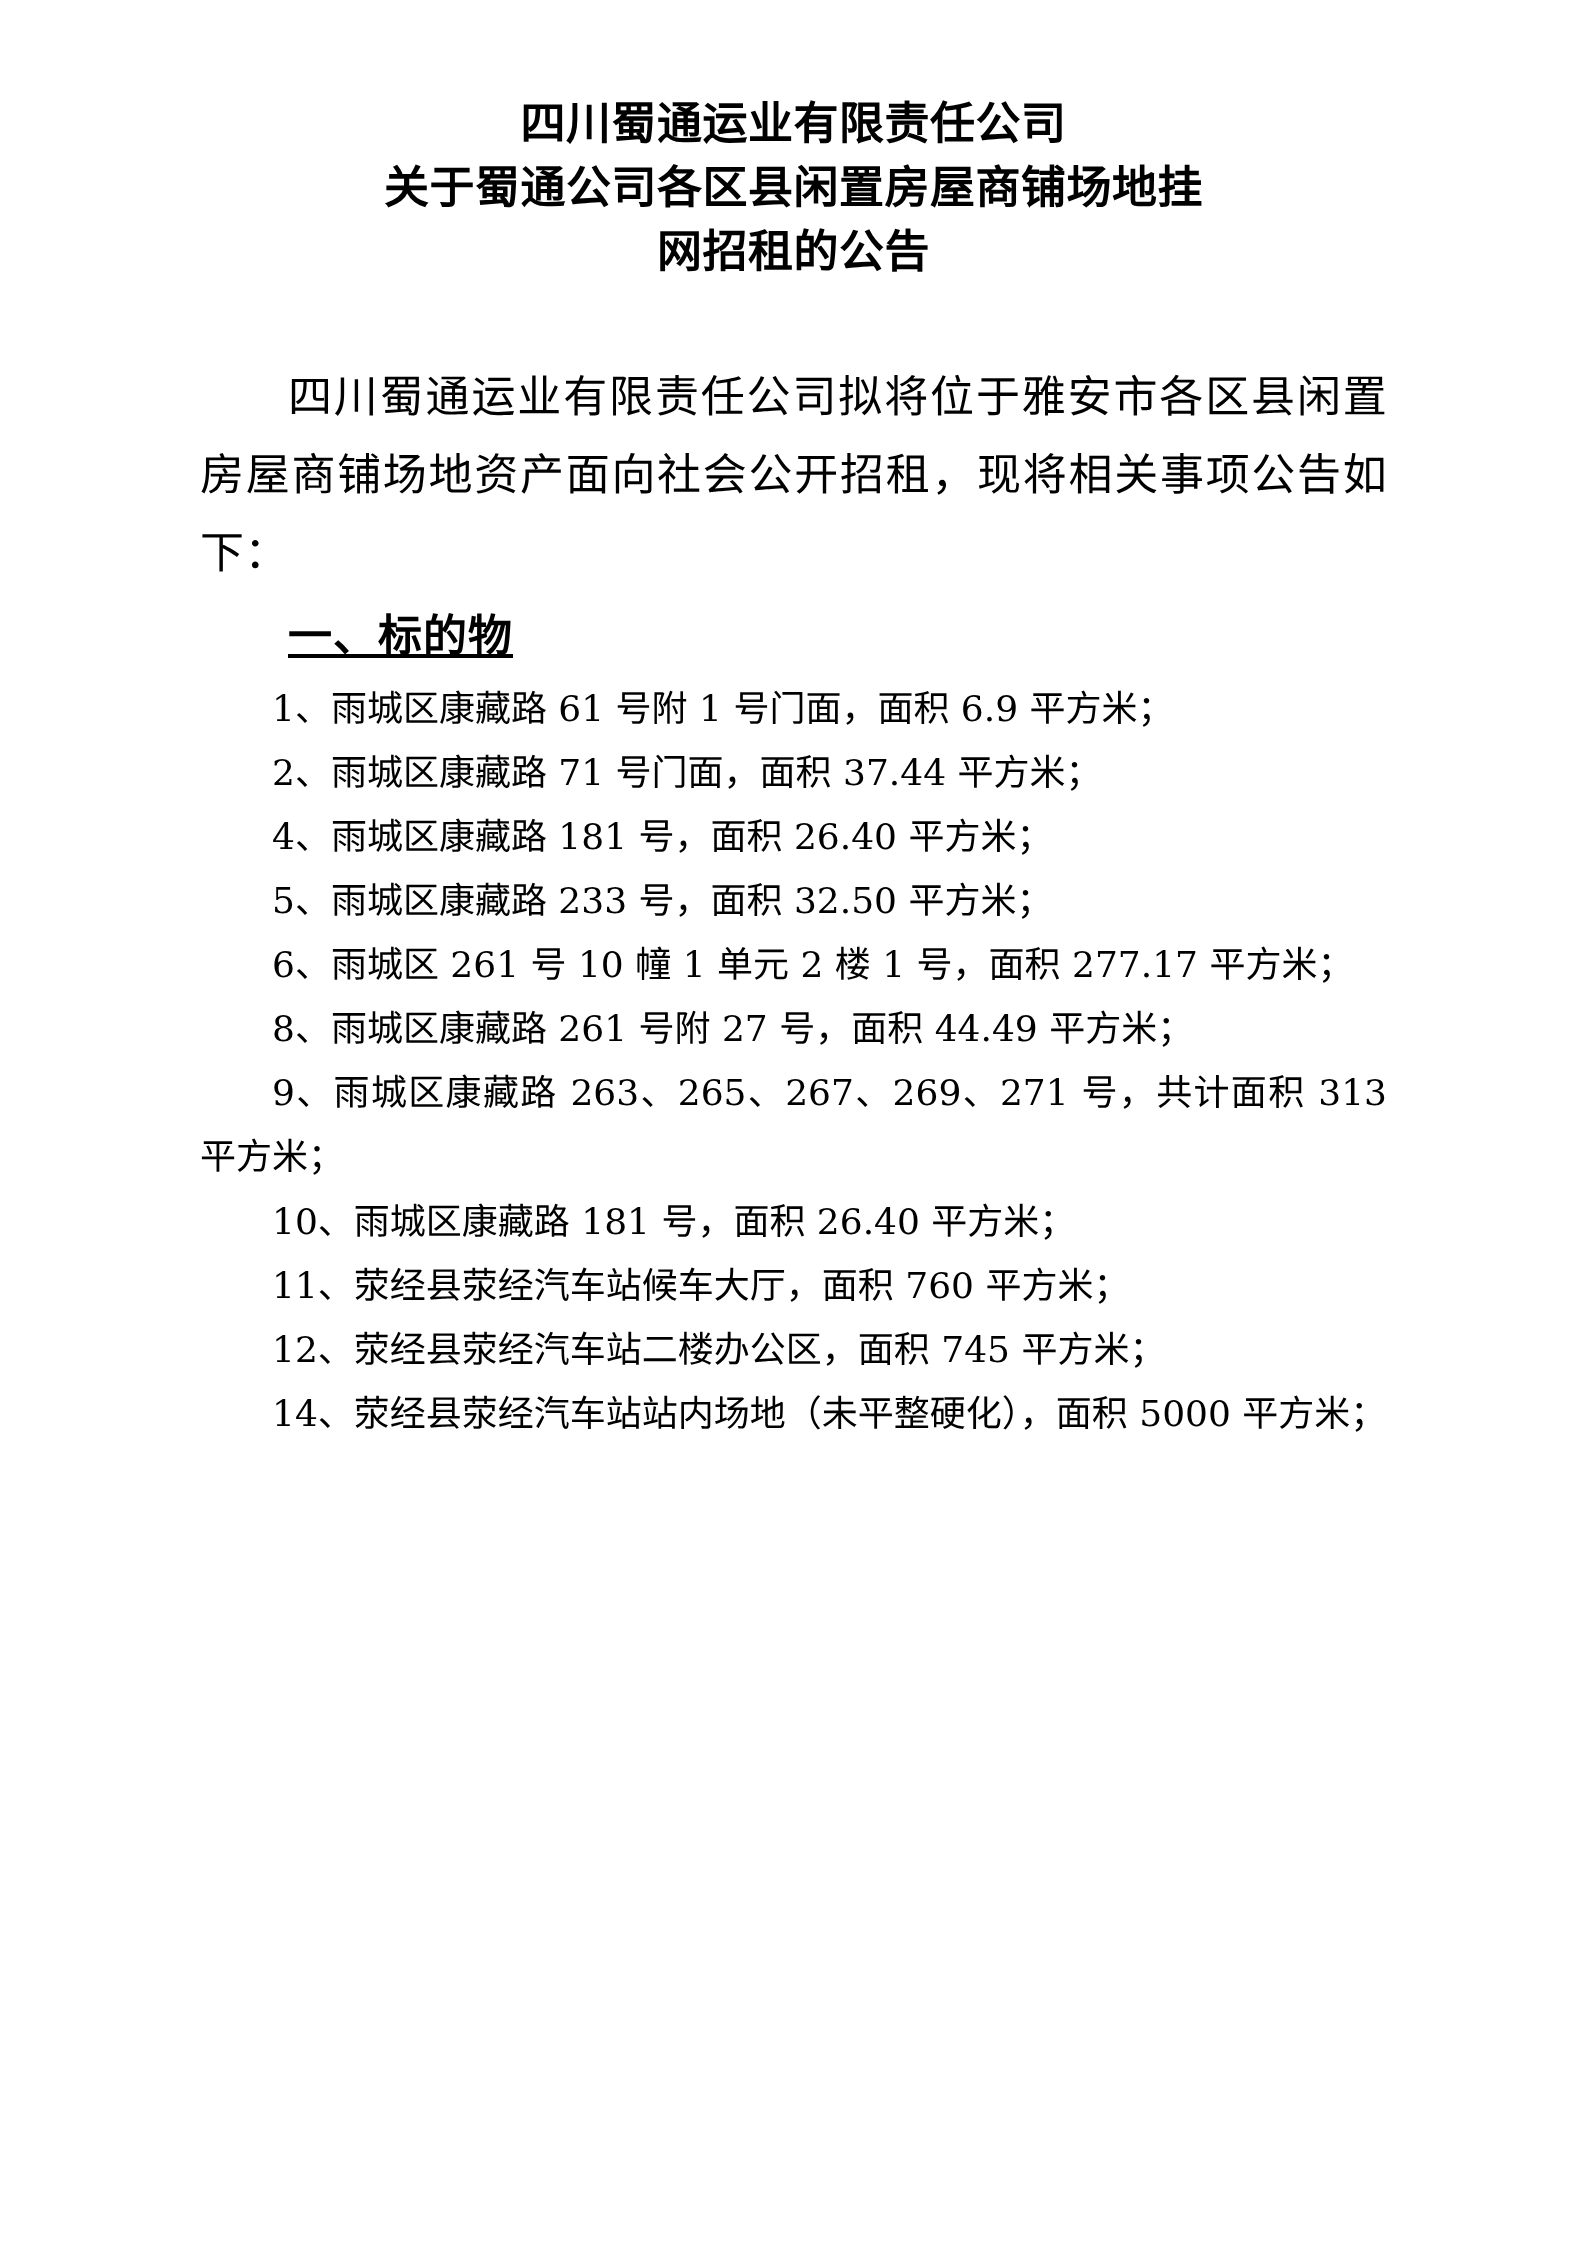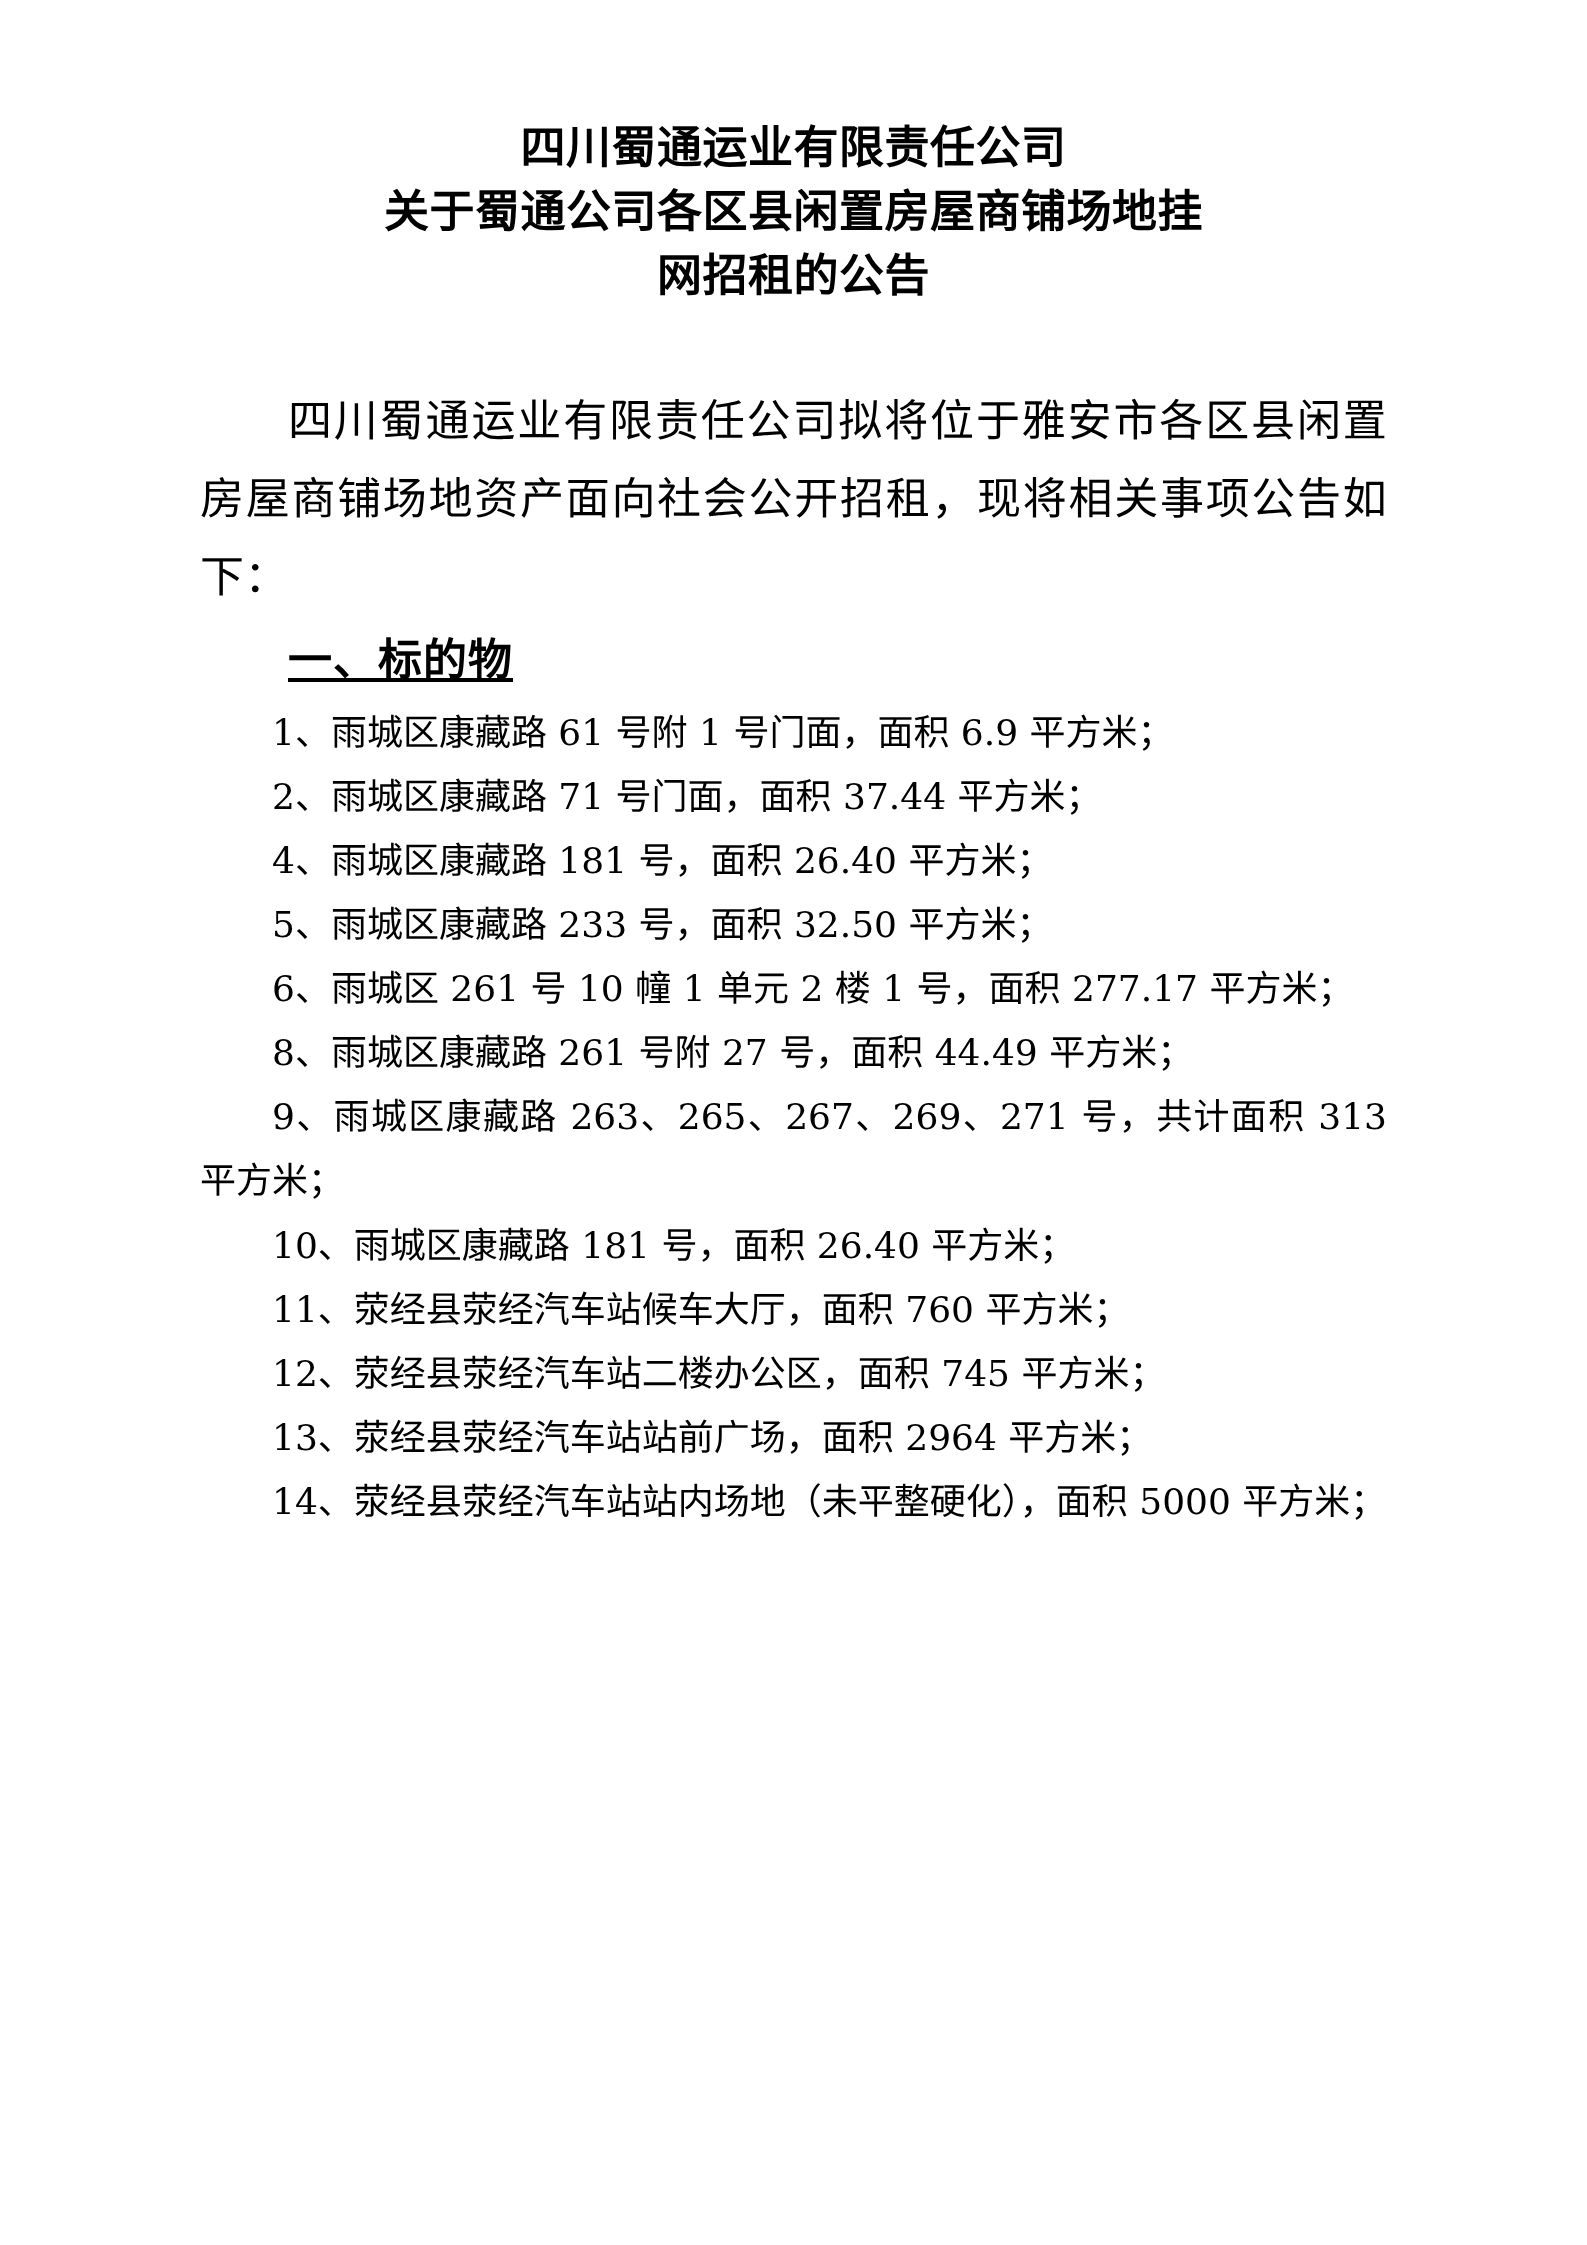--- a/index.html
+++ b/index.html
@@ -12,21 +12,21 @@
     font-family: "DejaVu Serif", "Liberation Serif", serif;
     color: #000000;
   }
   .page {
     position: relative;
     width: 1587px;
     min-height: 2245px;
     margin: 0 auto;
     background: #ffffff;
     box-sizing: border-box;
-    padding: 116px 200px 120px 200px;
+    padding: 92px 200px 120px 200px;
   }
   .doc-title {
     text-align: center;
     font-family: "DejaVu Serif", "Liberation Serif", serif;
     font-weight: 700;
     font-size: 45px;
     line-height: 1.42;
     letter-spacing: 0.5px;
     margin: 0 0 0 0;
     padding: 0 20px;
@@ -87,17 +87,16 @@
     <p class="item">1、雨城区康藏路 61 号附 1 号门面，面积 6.9 平方米；</p>
     <p class="item">2、雨城区康藏路 71 号门面，面积 37.44 平方米；</p>
     <p class="item">4、雨城区康藏路 181 号，面积 26.40 平方米；</p>
     <p class="item">5、雨城区康藏路 233 号，面积 32.50 平方米；</p>
     <p class="item">6、雨城区 261 号 10 幢 1 单元 2 楼 1 号，面积 277.17 平方米；</p>
     <p class="item">8、雨城区康藏路 261 号附 27 号，面积 44.49 平方米；</p>
     <p class="item">9、雨城区康藏路 263、265、267、269、271 号，共计面积 313 平方米；</p>
     <p class="item">10、雨城区康藏路 181 号，面积 26.40 平方米；</p>
     <p class="item">11、荥经县荥经汽车站候车大厅，面积 760 平方米；</p>
     <p class="item">12、荥经县荥经汽车站二楼办公区，面积 745 平方米；</p>
-    <p class="item">13、荥经县荥经汽车站站前广场，面积 2964 平方米；</p>
     <p class="item">14、荥经县荥经汽车站站内场地（未平整硬化），面积 5000 平方米；</p>
 
   </div>
 </div>
 
 </body></html>

